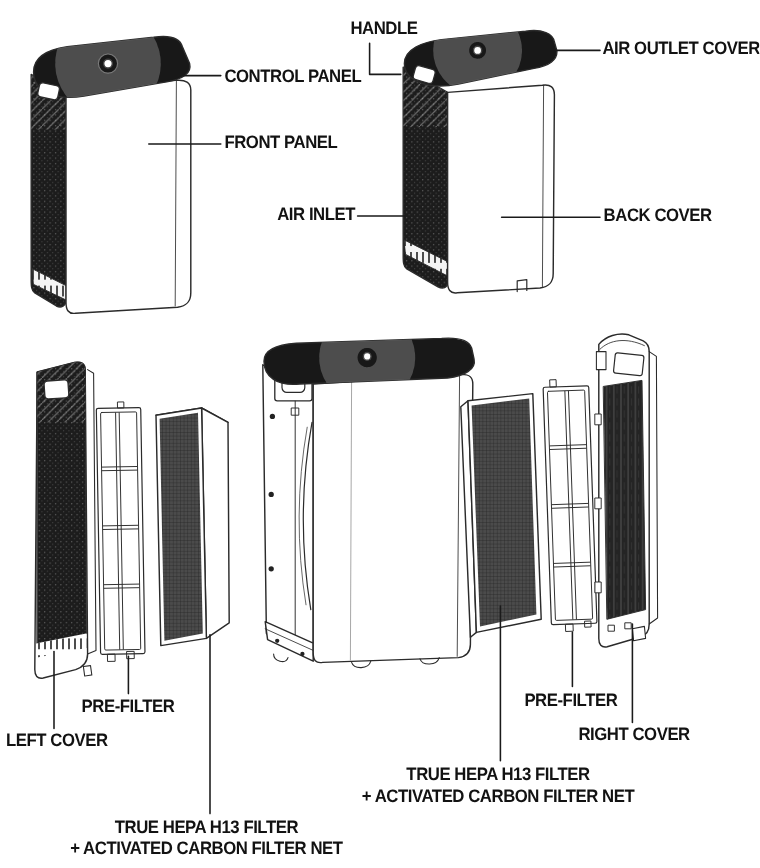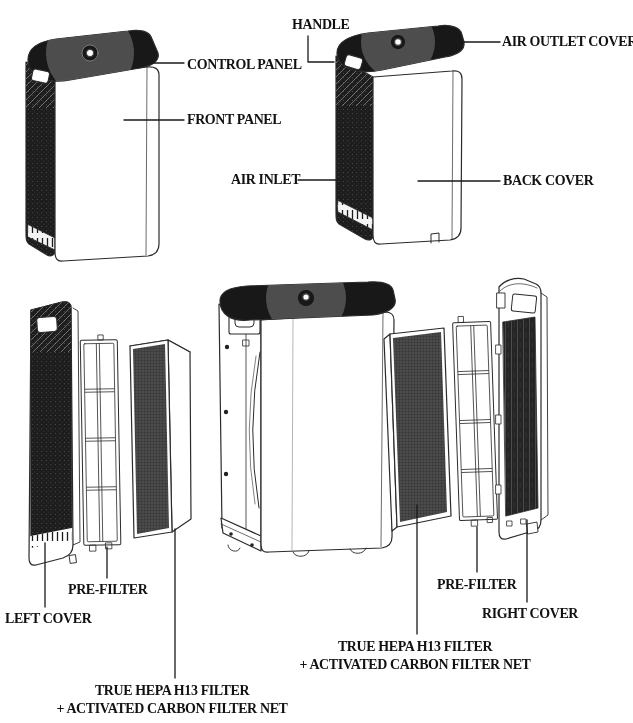--- a/index.html
+++ b/index.html
@@ -1,21 +1,21 @@
 <!DOCTYPE html>
 <html><head>
 <meta charset="utf-8">
 <style>
   html,body{margin:0;padding:0;background:#fff;}
   .stage{
     position:relative;
     width:633px;height:723px;
     background:#fff;
     overflow:hidden;
-    font-family:Liberation Serif, serif;
+    font-family:Liberation Sans, sans-serif;
   }
   .stage svg{position:absolute;left:0;top:0;}
   .lbl{
     position:absolute;
     font-weight:bold;
     font-size:15px;
     line-height:16px;
     letter-spacing:-0.4px;
     color:#121212;
     white-space:nowrap;

